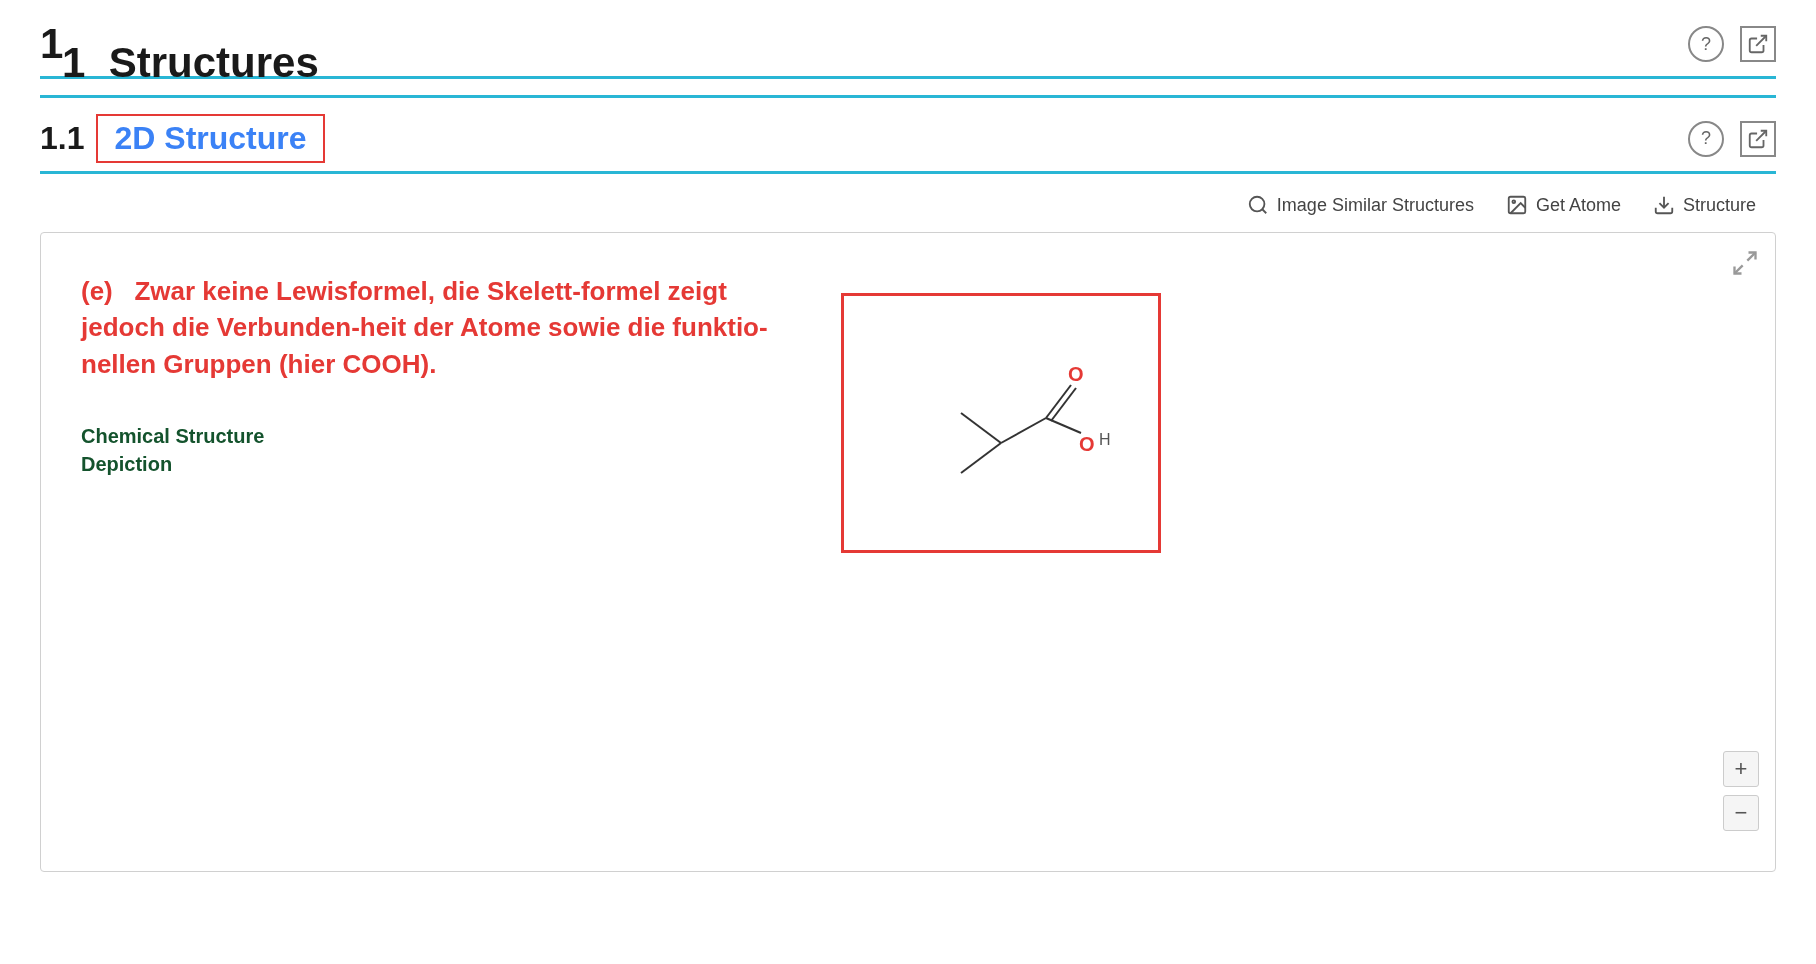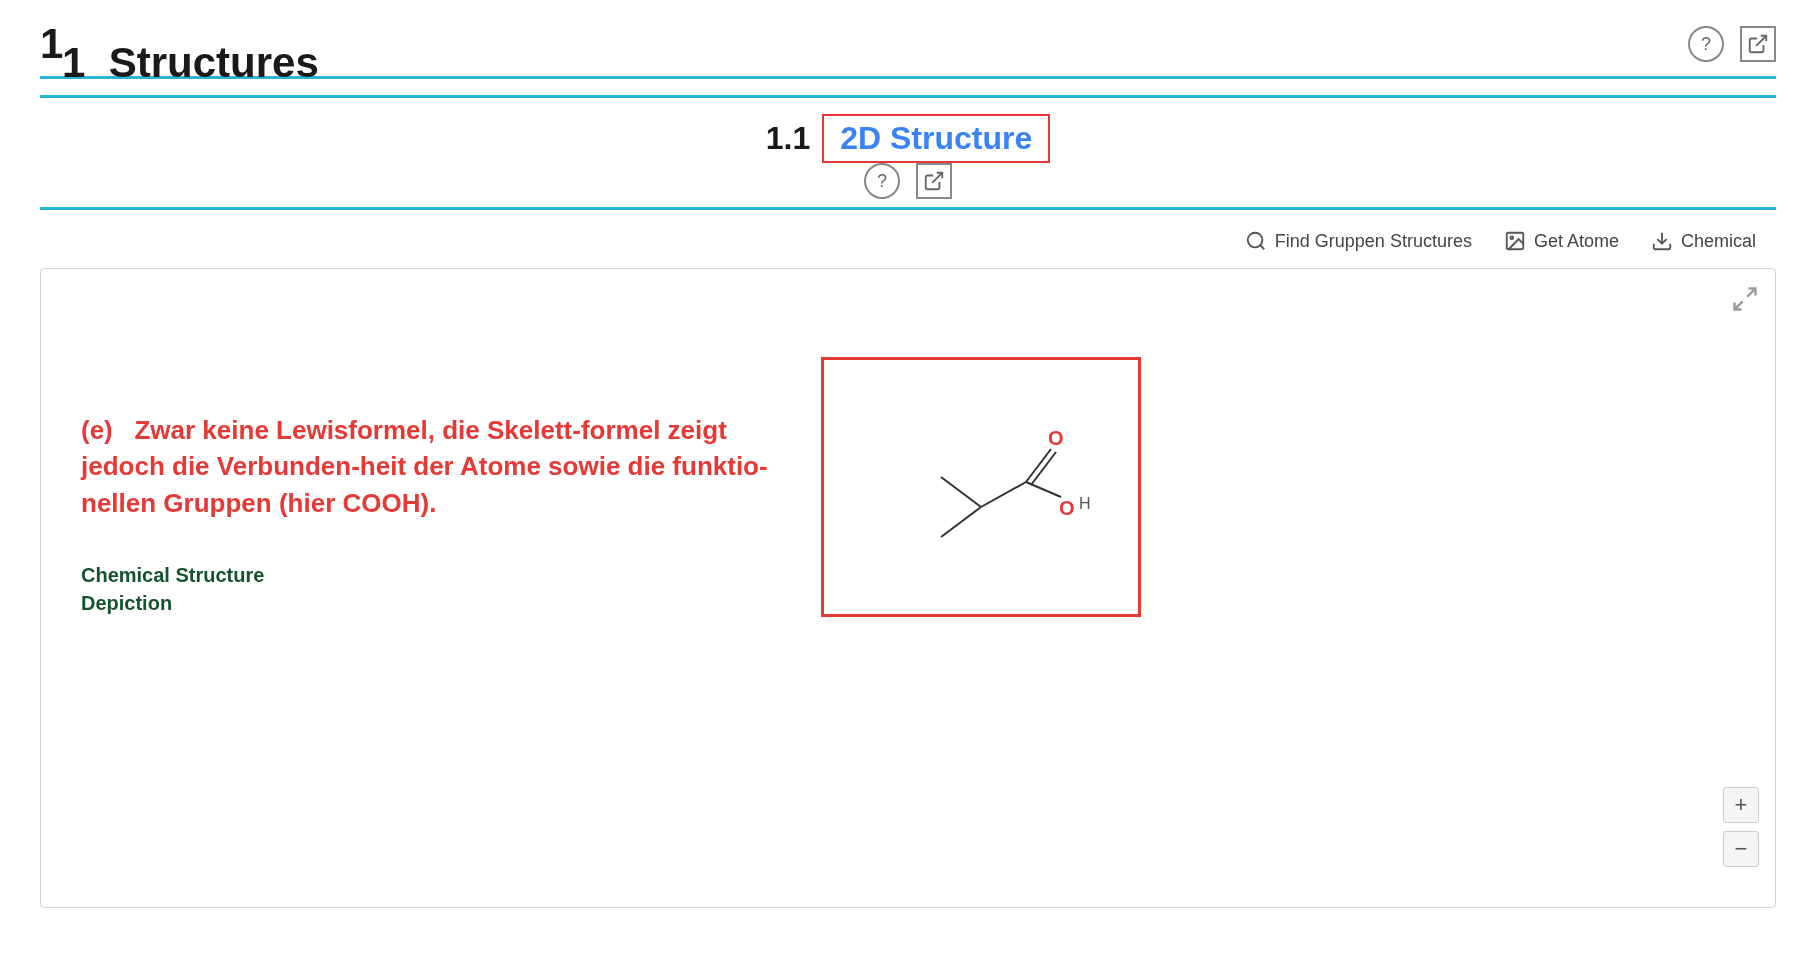--- a/index.html
+++ b/index.html
@@ -68,21 +68,20 @@
     }
 
     
     .subsection-header {
       display: flex;
       align-items: center;
       justify-content: space-between;
       padding-bottom: 8px;
       border-bottom: 3px solid #29b6d5;
       margin-bottom: 20px;
-      flex-direction: column;
     }
 
     .subsection-left {
       display: flex;
       align-items: center;
       gap: 12px;
     }
 
     .subsection-number {
       font-size: 32px;
@@ -164,23 +163,22 @@
       justify-content: center;
       font-size: 22px;
       color: #555;
       cursor: pointer;
       border-radius: 3px;
     }
 
     
     .card-content {
       display: flex;
-      gap: 40px;
-      align-items: flex-end;
-      margin-top: 28px;
+      gap: 60px;
+      align-items: flex-start;
     }
 
     .card-text-area {
       flex: 1;
       max-width: 700px;
     }
 
     .annotation-text {
       font-size: 26px;
       font-weight: 700;
@@ -266,37 +264,37 @@
       </div>
     </div>
   </div>
 
   <div class="toolbar">
     <button class="toolbar-btn">
       <svg width="22" height="22" viewBox="0 0 24 24" fill="none" stroke="#555" stroke-width="2">
         <circle cx="11" cy="11" r="8"></circle>
         <line x1="21" y1="21" x2="16.65" y2="16.65"></line>
       </svg>
-      <span>Find Gruppen Structures</span>
+      <span>Image Similar Structures</span>
     </button>
     <button class="toolbar-btn">
       <svg width="22" height="22" viewBox="0 0 24 24" fill="none" stroke="#555" stroke-width="2">
         <rect x="3" y="3" width="18" height="18" rx="2" ry="2"></rect>
         <circle cx="8.5" cy="8.5" r="1.5"></circle>
         <polyline points="21 15 16 10 5 21"></polyline>
       </svg>
       <span>Get Atome</span>
     </button>
     <button class="toolbar-btn">
       <svg width="22" height="22" viewBox="0 0 24 24" fill="none" stroke="#555" stroke-width="2">
         <path d="M21 15v4a2 2 0 0 1-2 2H5a2 2 0 0 1-2-2v-4"></path>
         <polyline points="7 10 12 15 17 10"></polyline>
         <line x1="12" y1="15" x2="12" y2="3"></line>
       </svg>
-      <span>Chemical</span>
+      <span>Structure</span>
     </button>
   </div>
 
   <div class="content-card">
 
     <div class="card-expand">
       <svg viewBox="0 0 24 24" fill="none" stroke="#999" stroke-width="2">
         <polyline points="15 3 21 3 21 9"></polyline>
         <polyline points="9 21 3 21 3 15"></polyline>
         <line x1="21" y1="3" x2="14" y2="10"></line>

